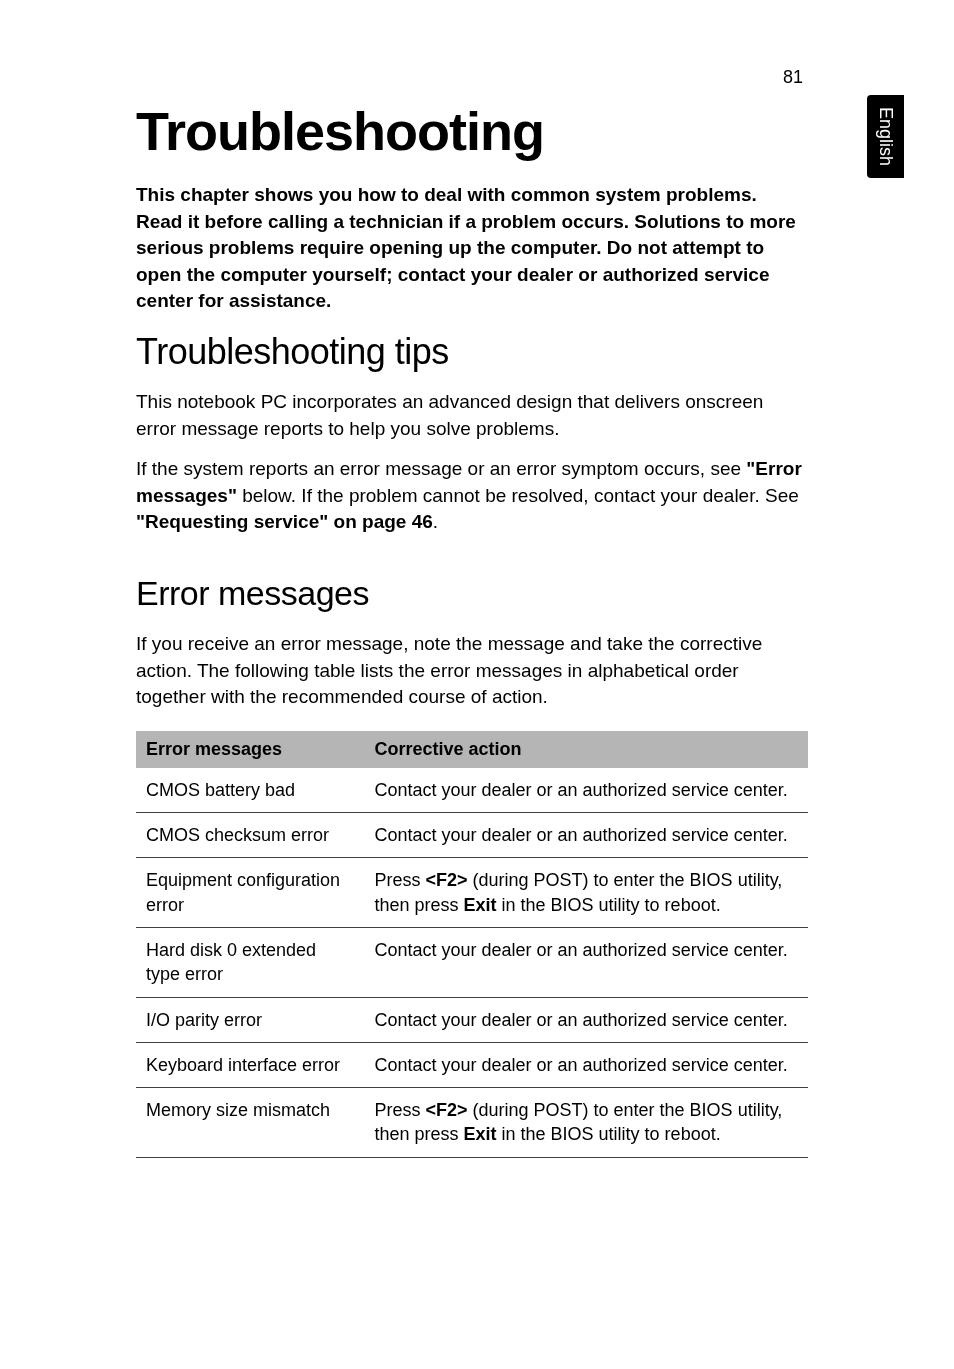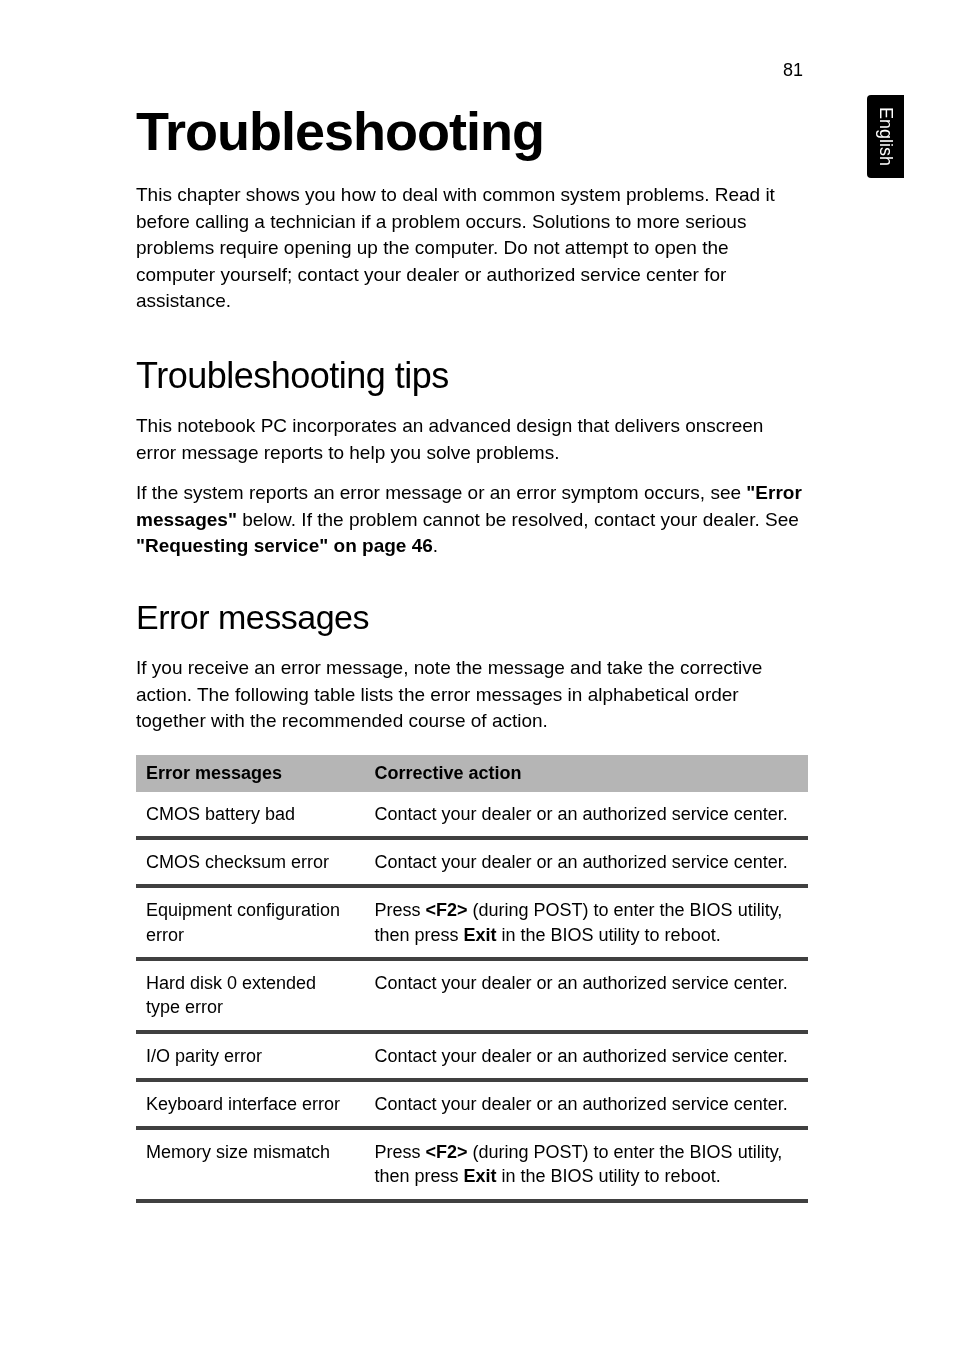--- a/index.html
+++ b/index.html
@@ -10,21 +10,21 @@
     body {
       width: 954px;
       height: 1369px;
       background: #fff;
       font-family: 'Segoe UI', Tahoma, Geneva, sans-serif;
       color: #000;
       position: relative;
     }
     .page-number {
       position: absolute;
-      top: 60px;
+      top: 67px;
       right: 151px;
       font-size: 18px;
     }
     .side-tab {
       position: absolute;
       top: 95px;
       right: 50px;
       background: #000;
       color: #fff;
       writing-mode: vertical-rl;
@@ -38,21 +38,22 @@
     }
     h1 {
       font-size: 54px;
       font-weight: bold;
       margin-bottom: 20px;
       letter-spacing: -1px;
     }
     .intro-para {
       font-size: 19px;
       line-height: 1.4;
-      margin-bottom: 40px;
+      margin-bottom: 16px;
+      font-weight: bold;
     }
     h2 {
       font-size: 36px;
       font-weight: normal;
       margin-bottom: 16px;
       letter-spacing: -0.5px;
     }
     .para {
       font-size: 19px;
       line-height: 1.4;
@@ -79,21 +80,21 @@
     th {
       text-align: left;
       padding: 8px 10px;
       font-size: 18px;
       font-weight: bold;
     }
     td {
       padding: 10px 10px;
       font-size: 18px;
       vertical-align: top;
-      border-bottom: 4px solid #404040;
+      border-bottom: 1px solid #404040;
       line-height: 1.35;
     }
     td:first-child {
       width: 34%;
     }
   </style>
 </head>
 <body>
 
 <div class="page-number">81</div>

